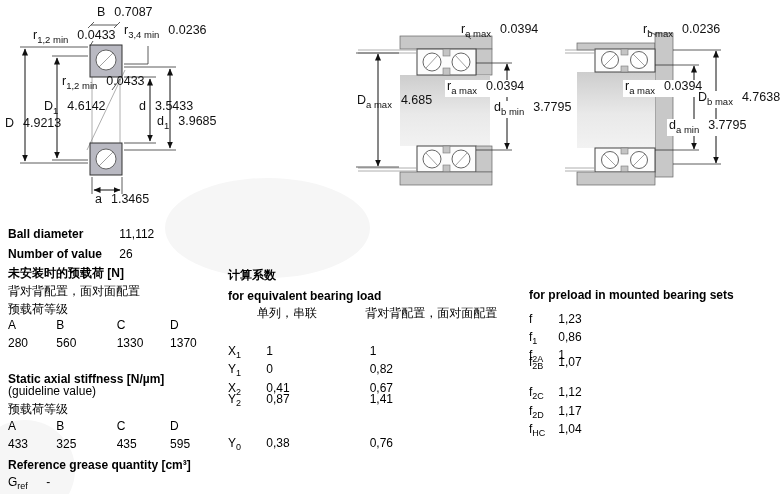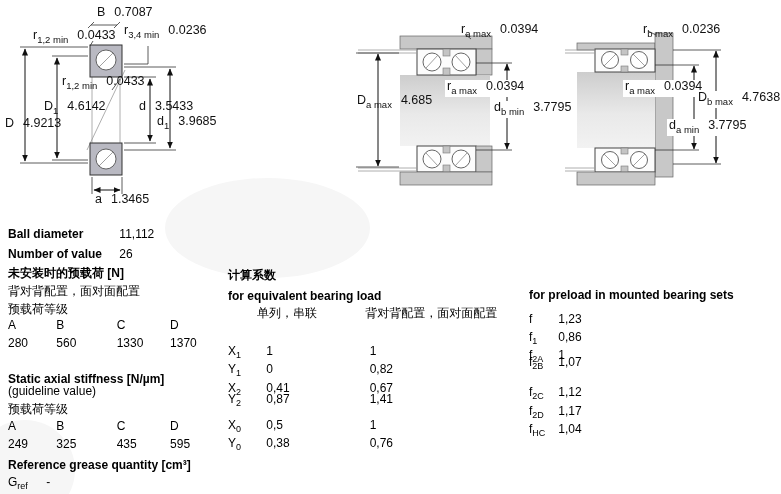--- a/index.html
+++ b/index.html
@@ -264,21 +264,21 @@
     <div class="trow b" style="top:145px">Static axial stiffness [N/µm]</div>
     <div class="trow" style="top:157px">(guideline value)</div>
     <div class="trow" style="top:175px">预载荷等级</div>
     <div class="trow" style="top:192px">
       <span class="cell" style="width:45px">A</span>
       <span class="cell" style="width:57px">B</span>
       <span class="cell" style="width:50px">C</span>
       <span class="cell">D</span>
     </div>
     <div class="trow" style="top:210px">
-      <span class="cell" style="width:45px">249</span>
+      <span class="cell" style="width:45px">433</span>
       <span class="cell" style="width:57px">325</span>
       <span class="cell" style="width:50px">435</span>
       <span class="cell">595</span>
     </div>
     <div class="trow b" style="top:231px">Reference grease quantity [cm³]</div>
     <div class="trow" style="top:248px">
       <span class="cell" style="width:35px"><span>G</span><sub>ref</sub></span>
       <span>-</span>
     </div>
   </div>
@@ -303,25 +303,20 @@
     <div class="trow" style="top:113px">
       <span class="cell" style="width:35px"><span>X</span><sub>2</sub></span>
       <span class="cell" style="width:100px">0,41</span>
       <span class="cell">0,67</span>
     </div>
     <div class="trow" style="top:124px">
       <span class="cell" style="width:35px"><span>Y</span><sub>2</sub></span>
       <span class="cell" style="width:100px">0,87</span>
       <span class="cell">1,41</span>
     </div>
-    <div class="trow" style="top:150px">
-      <span class="cell" style="width:35px"><span>X</span><sub>0</sub></span>
-      <span class="cell" style="width:100px">0,5</span>
-      <span class="cell">1</span>
-    </div>
     <div class="trow" style="top:168px">
       <span class="cell" style="width:35px"><span>Y</span><sub>0</sub></span>
       <span class="cell" style="width:100px">0,38</span>
       <span class="cell">0,76</span>
     </div>
   </div>
 
   <div class="tcol" style="left:529px;top:288px;width:250px;height:160px">
     <div class="trow b" style="top:0">for preload in mounted bearing sets</div>
     <div class="trow" style="top:24px">

